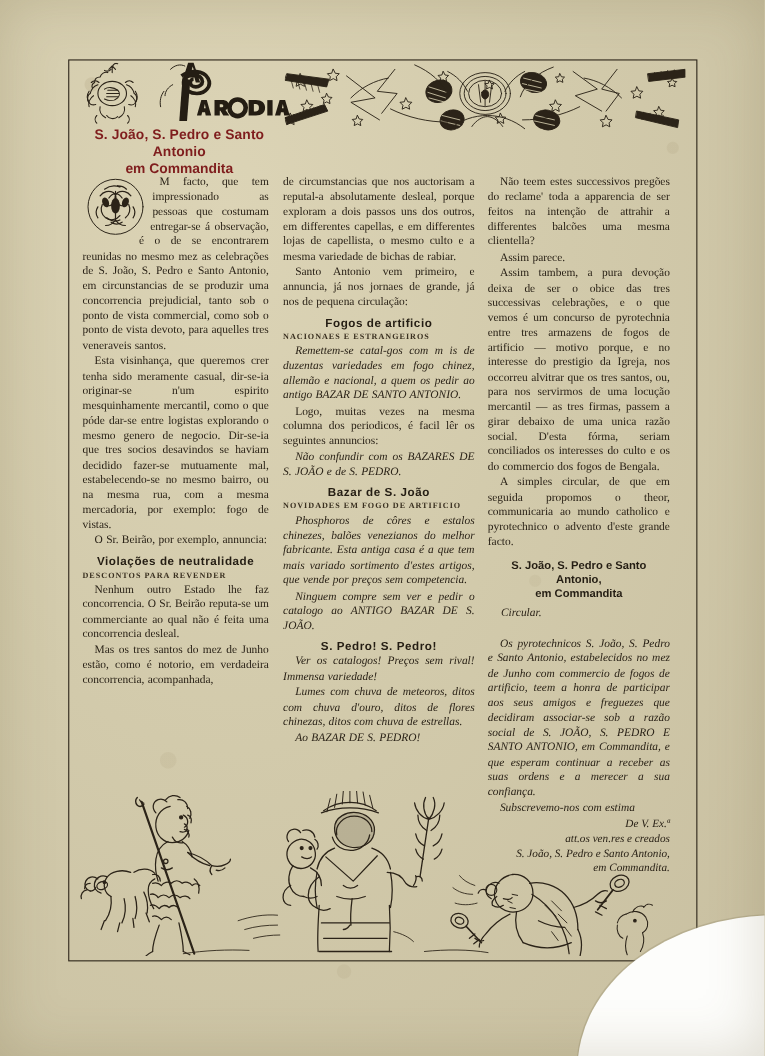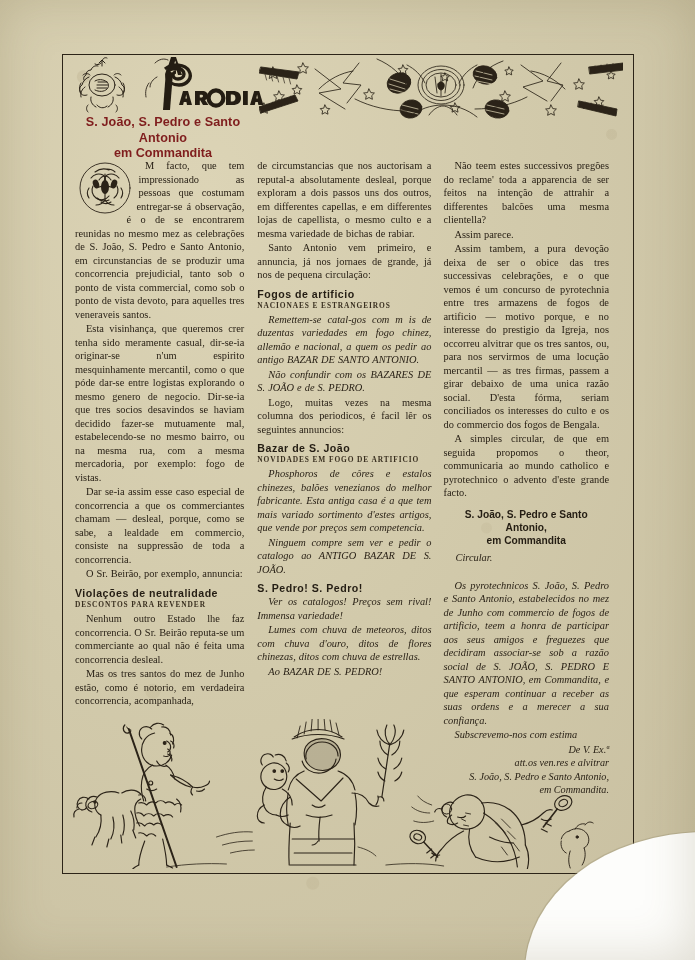--- a/index.html
+++ b/index.html
@@ -96,21 +96,21 @@
   
   .medallion{
     float:left;width:60px;height:58px;margin:1px 5px 0 0;
     shape-outside:circle(50%);
   }
 
   
   .h-main{
     font-family:"Liberation Sans", sans-serif;
     font-weight:bold;font-size:10.6px;
-    letter-spacing:.5px;
+    text-align:center;letter-spacing:.5px;
     margin:6px 0 1px;color:#241d13;
   }
   .h-sub{
     font-size:7.4px;text-align:left;letter-spacing:.9px;
     margin:0 0 3px;color:#3a3020;
     font-variant:small-caps;font-weight:bold;
   }
   .h-circ{
     font-family:"Liberation Sans", sans-serif;
     font-weight:bold;font-size:10.2px;text-align:center;
@@ -269,40 +269,39 @@
         </g>
         <g fill="#2b2318">
           <ellipse cx="30" cy="27" rx="4" ry="7"></ellipse>
           <ellipse cx="21" cy="24" rx="3" ry="4.6" transform="rotate(-20 21 24)"></ellipse>
           <ellipse cx="39" cy="24" rx="3" ry="4.6" transform="rotate(20 39 24)"></ellipse>
         </g>
       </svg>
 
       <p class="p">M facto, que tem impressionado as pessoas que costumam entregar-se á observação, é o de se encontrarem reunidas no mesmo mez as celebrações de S. João, S. Pedro e Santo Antonio, em circunstancias de se produzir uma concorrencia prejudicial, tanto sob o ponto de vista commercial, como sob o ponto de vista devoto, para aquelles tres veneraveis santos.</p>
       <p class="p">Esta visinhança, que queremos crer tenha sido meramente casual, dir-se-ia originar-se n'um espirito mesquinhamente mercantil, como o que póde dar-se entre logistas explorando o mesmo genero de negocio. Dir-se-ia que tres socios desavindos se haviam decidido fazer-se mutuamente mal, estabelecendo-se no mesmo bairro, ou na mesma rua, com a mesma mercadoria, por exemplo: fogo de vistas.</p>
-      <p class="p">Dar se-ia assim esse caso especial de concorrencia a que os commerciantes chamam — desleal, porque, como se sabe, a lealdade em commercio, consiste na suppressão de toda a concorrencia.</p>
       <p class="p">O Sr. Beirão, por exemplo, annuncia:</p>
 
       <div class="h-main">Violações de neutralidade</div>
       <div class="h-sub">DESCONTOS PARA REVENDER</div>
 
       <p class="p">Nenhum outro Estado lhe faz concorrencia. O Sr. Beirão reputa-se um commerciante ao qual não é feita uma concorrencia desleal.</p>
       <p class="p">Mas os tres santos do mez de Junho estão, como é notorio, em verdadeira concorrencia, acompanhada,</p>
     </div>
 
     <div class="col c2">
       <p class="p noind">de circumstancias que nos auctorisam a reputal-a absolutamente desleal, porque exploram a dois passos uns dos outros, em differentes capellas, e em differentes lojas de capellista, o mesmo culto e a mesma variedade de bichas de rabiar.</p>
       <p class="p">Santo Antonio vem primeiro, e annuncia, já nos jornaes de grande, já nos de pequena circulação:</p>
 
       <div class="h-main">Fogos de artificio</div>
       <div class="h-sub">NACIONAES E ESTRANGEIROS</div>
       <p class="p it">Remettem-se catal-gos com m is de duzentas variedades em fogo chinez, allemão e nacional, a quem os pedir ao antigo BAZAR DE SANTO ANTONIO.</p>
+      <p class="p">Logo, muitas vezes na mesma columna dos periodicos, é facil lêr os seguintes annuncios:</p>
+
       <p class="p it">Não confundir com os BAZARES DE S. JOÃO e de S. PEDRO.</p>
-
-      <p class="p">Logo, muitas vezes na mesma columna dos periodicos, é facil lêr os seguintes annuncios:</p>
 
       <div class="h-main">Bazar de S. João</div>
       <div class="h-sub">NOVIDADES EM FOGO DE ARTIFICIO</div>
       <p class="p it">Phosphoros de côres e estalos chinezes, balões venezianos do melhor fabricante. Esta antiga casa é a que tem mais variado sortimento d'estes artigos, que vende por preços sem competencia.</p>
       <p class="p it">Ninguem compre sem ver e pedir o catalogo ao ANTIGO BAZAR DE S. JOÃO.</p>
 
       <div class="h-main">S. Pedro! S. Pedro!</div>
       <p class="p it">Ver os catalogos! Preços sem rival! Immensa variedade!</p>
       <p class="p it">Lumes com chuva de meteoros, ditos com chuva d'ouro, ditos de flores chinezas, ditos com chuva de estrellas.</p>
       <p class="p it">Ao BAZAR DE S. PEDRO!</p>
@@ -317,21 +316,21 @@
       <div class="h-circ">
         <span>S. João, S. Pedro e Santo Antonio,</span>
         <span class="l2">em Commandita</span>
       </div>
 
       <div class="circ-label">Circular.</div>
       <p class="p it">Os pyrotechnicos S. João, S. Pedro e Santo Antonio, estabelecidos no mez de Junho com commercio de fogos de artificio, teem a honra de participar aos seus amigos e freguezes que decidiram associar-se sob a razão social de S. JOÃO, S. PEDRO E SANTO ANTONIO, em Commandita, e que esperam continuar a receber as suas ordens e a merecer a sua confiança.</p>
       <p class="p it">Subscrevemo-nos com estima</p>
 
       <p class="sig">De V. Ex.ª</p>
-      <p class="sig">att.os ven.res e alvitrar</p>
+      <p class="sig">att.os ven.res e creados</p>
       <p class="sig">S. João, S. Pedro e Santo Antonio,</p>
       <p class="sig">em Commandita.</p>
     </div>
   </div>
 
   <div id="illo">
     <svg viewBox="0 0 564 150" preserveAspectRatio="none" style="width:100%;height:100%">
       <g class="ink" stroke-width="1.15">
 
         <g>

